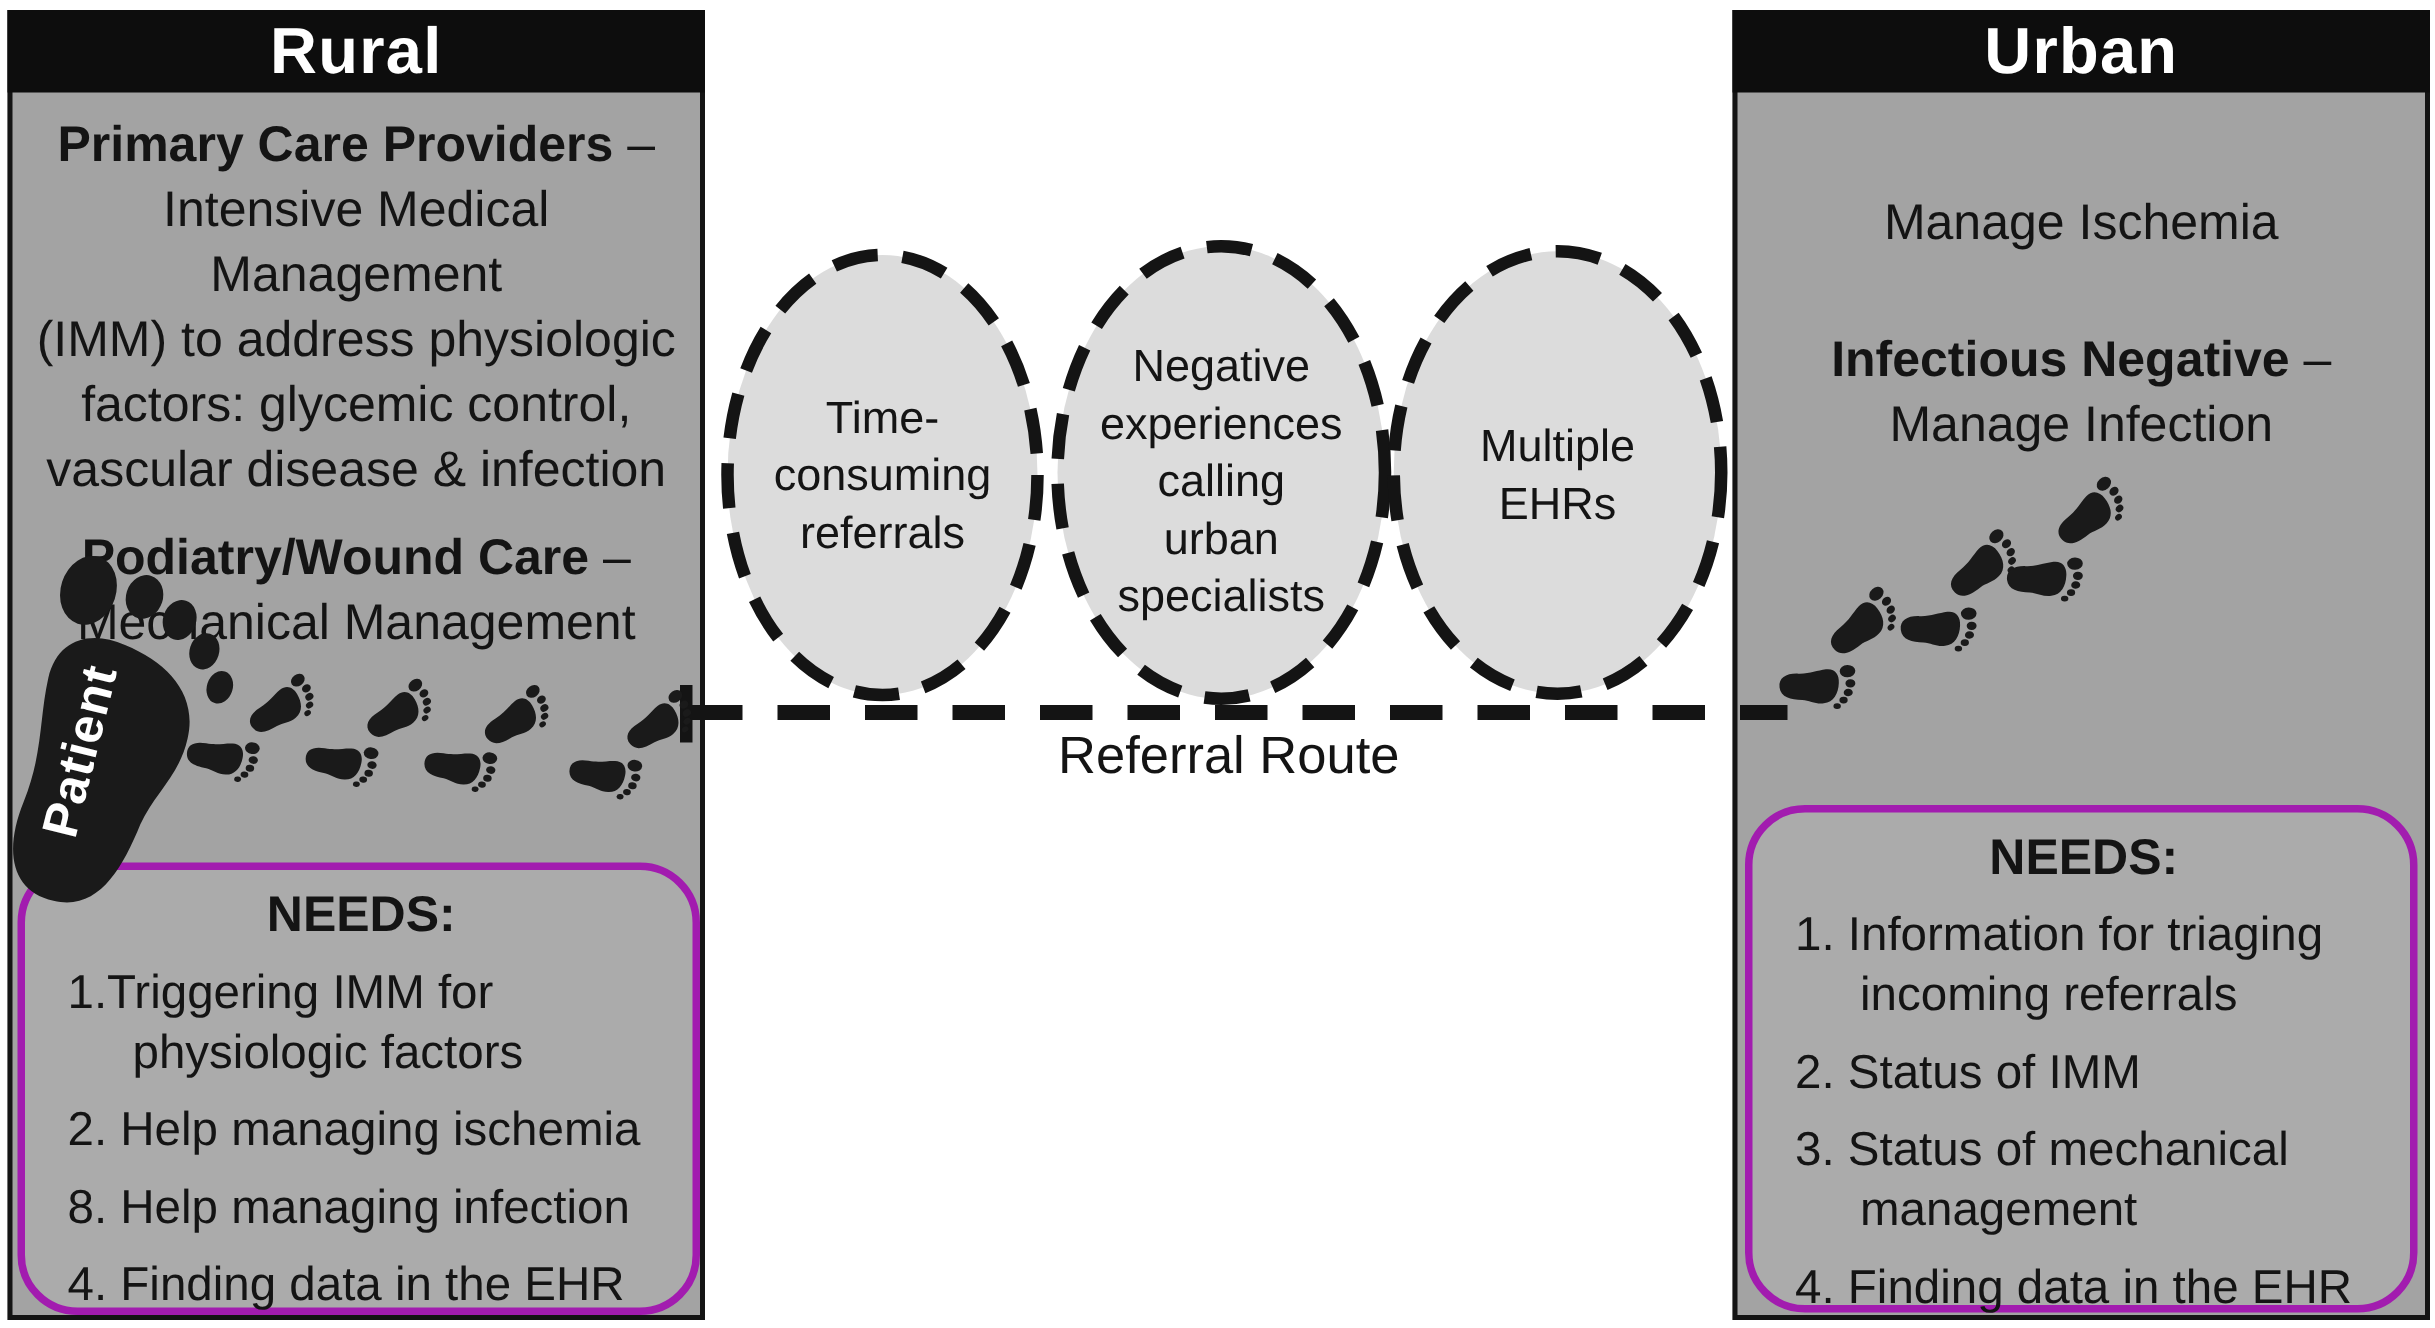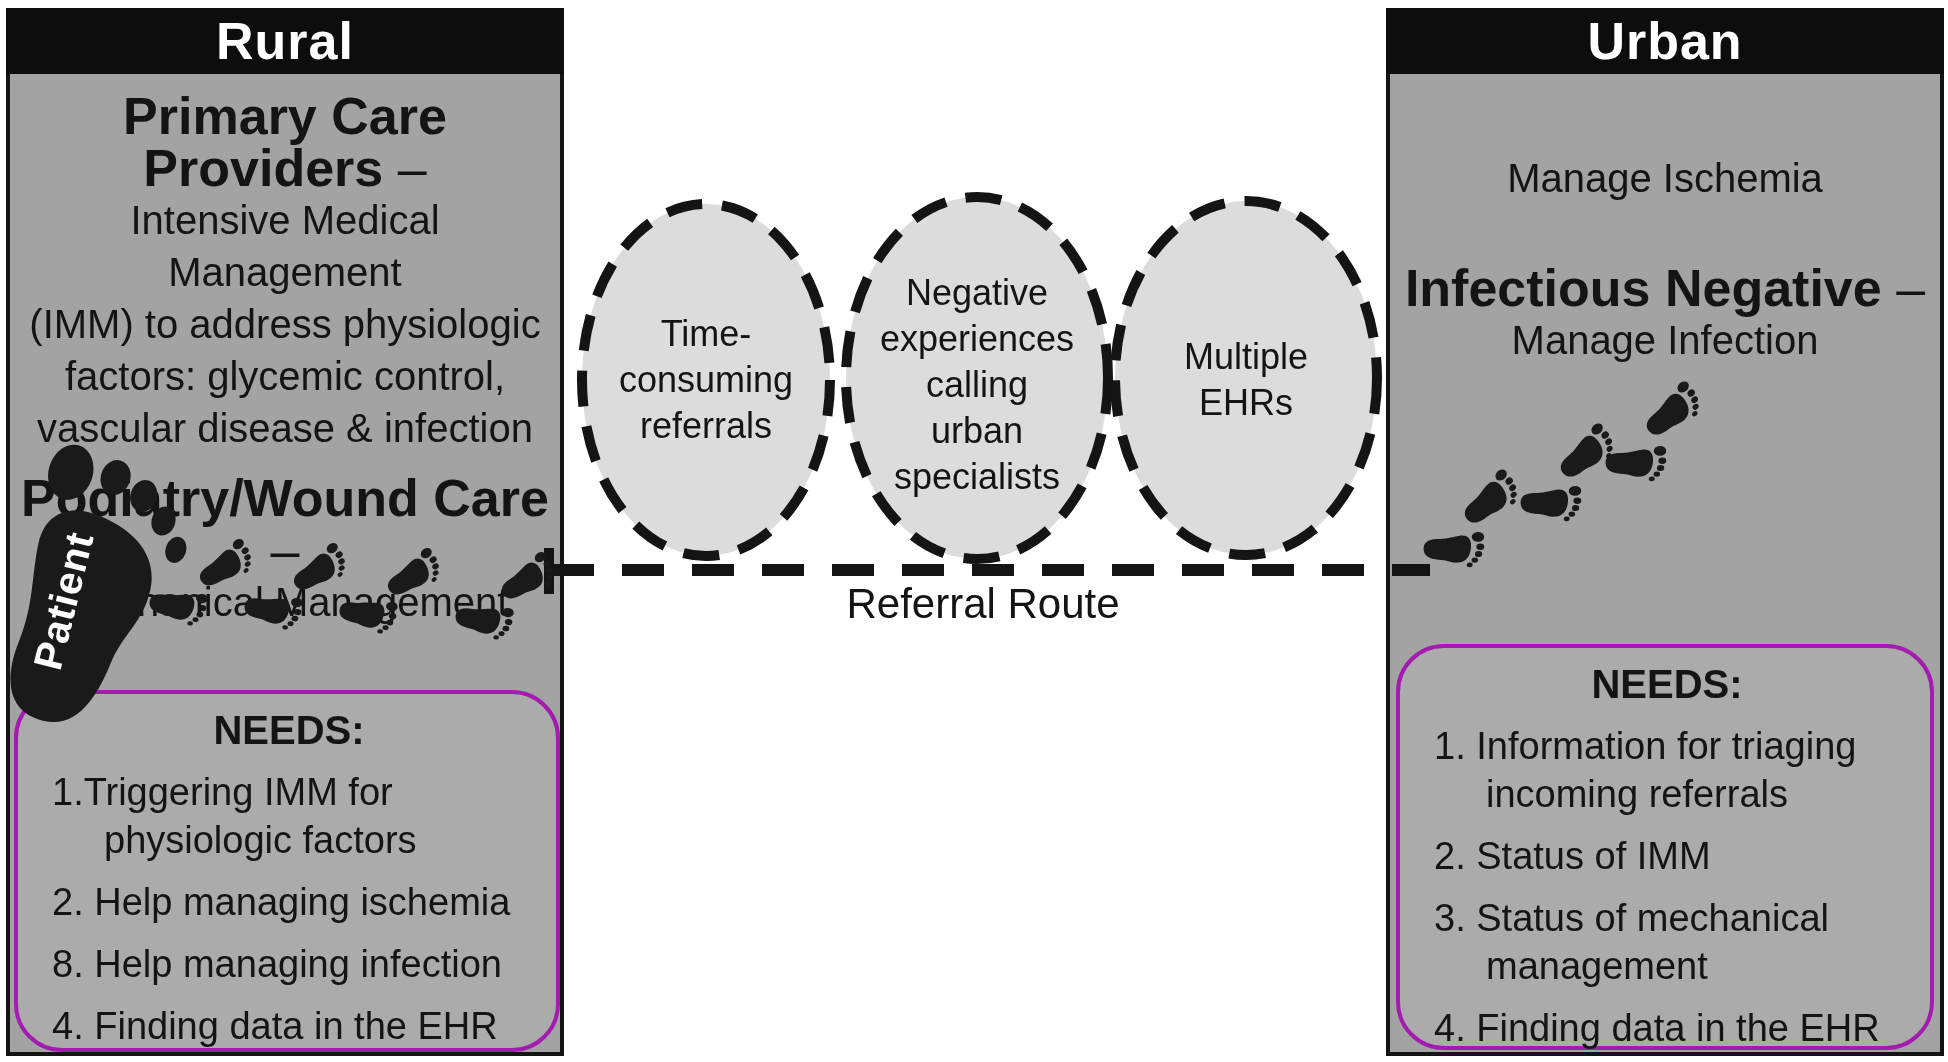--- a/index.html
+++ b/index.html
@@ -12,27 +12,27 @@
   #rural-panel{left:6px;top:8px;width:550px;height:1040px;}
   #urban-panel{left:1386px;top:8px;width:550px;height:1040px;}
   .panel-header{
     position:absolute;left:-4px;top:-4px;right:-4px;height:66px;background:#0d0d0d;
     color:#ffffff;display:flex;align-items:center;justify-content:center;
     font-size:52px;font-weight:bold;letter-spacing:1px;
   }
   .panel-body{position:absolute;left:0;right:0;text-align:center;font-size:40px;line-height:52px;}
   #rural-body{top:78px;}
   #urban-body{top:140px;}
-  .lead{font-size:52px;line-height:52px;}
+  .lead{font-size:40px;line-height:52px;}
   .lead b{font-weight:bold;}
   .pre{white-space:pre-line;}
   .gap-sm{height:18px;}
   .gap-lg{height:58px;}
   .needs-box{
-    position:absolute;background:#ababab;border:4px solid #a21caf;border-radius:48px;
+    position:absolute;background:#ababab;border:6px solid #a21caf;border-radius:48px;
     box-sizing:border-box;z-index:4;padding:10px 30px 0 34px;
   }
   #rural-needs{left:14px;top:690px;width:546px;height:362px;}
   #urban-needs{left:1396px;top:644px;width:538px;height:406px;}
   .needs-title{text-align:center;font-weight:bold;font-size:40px;line-height:48px;margin-top:2px;}
   .needs-item{
     font-size:38px;line-height:48px;margin-top:14px;
     white-space:pre-line;padding-left:52px;text-indent:-52px;
   }
   .ellipse-label{

